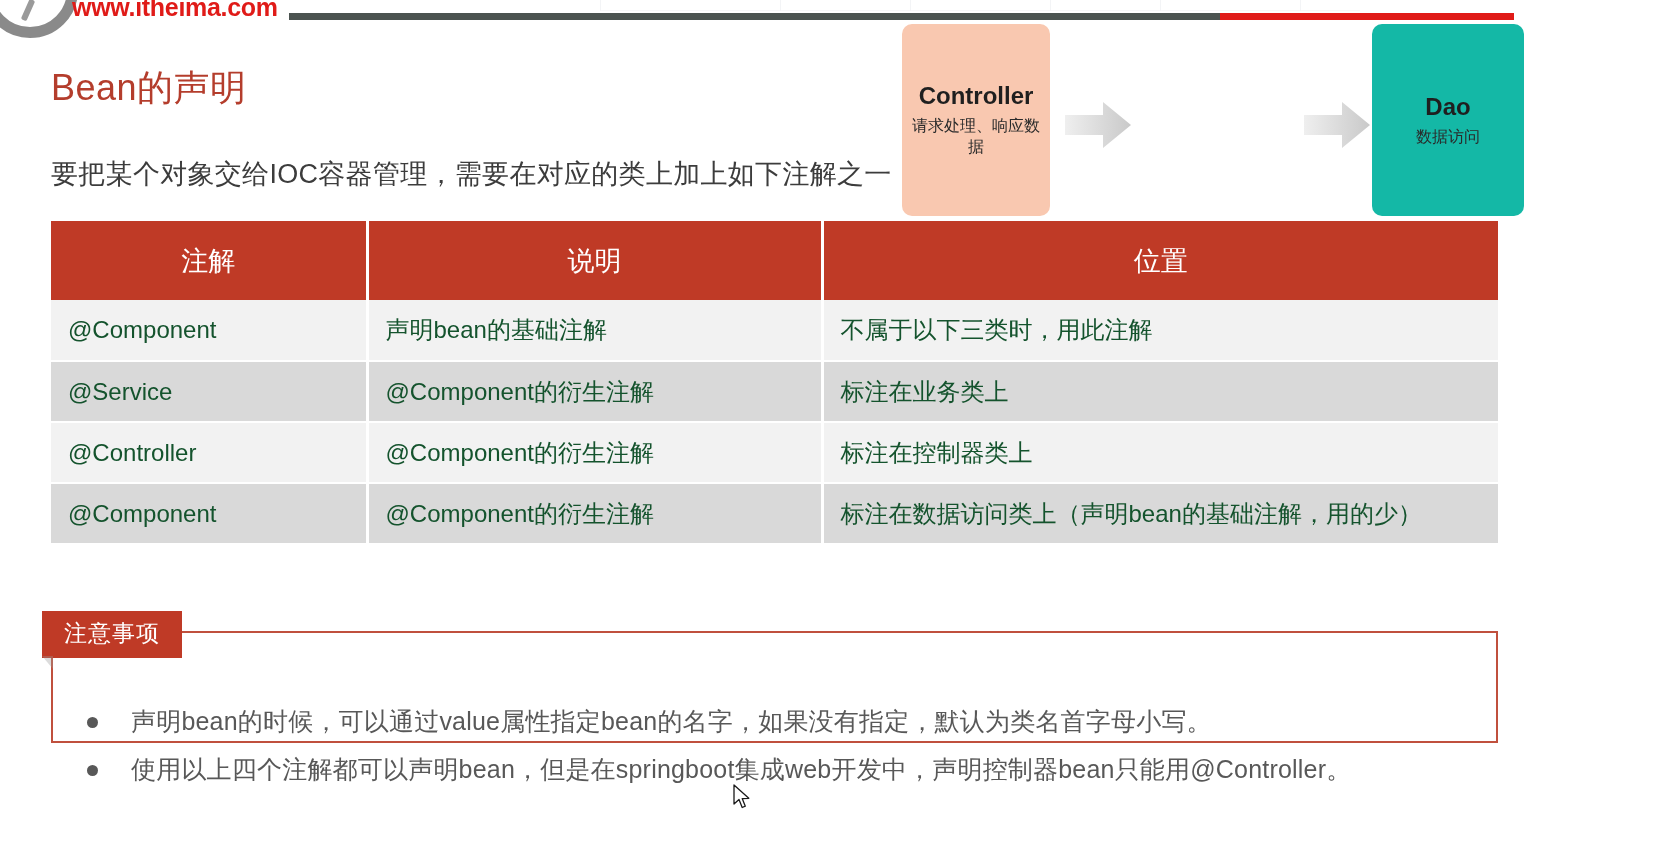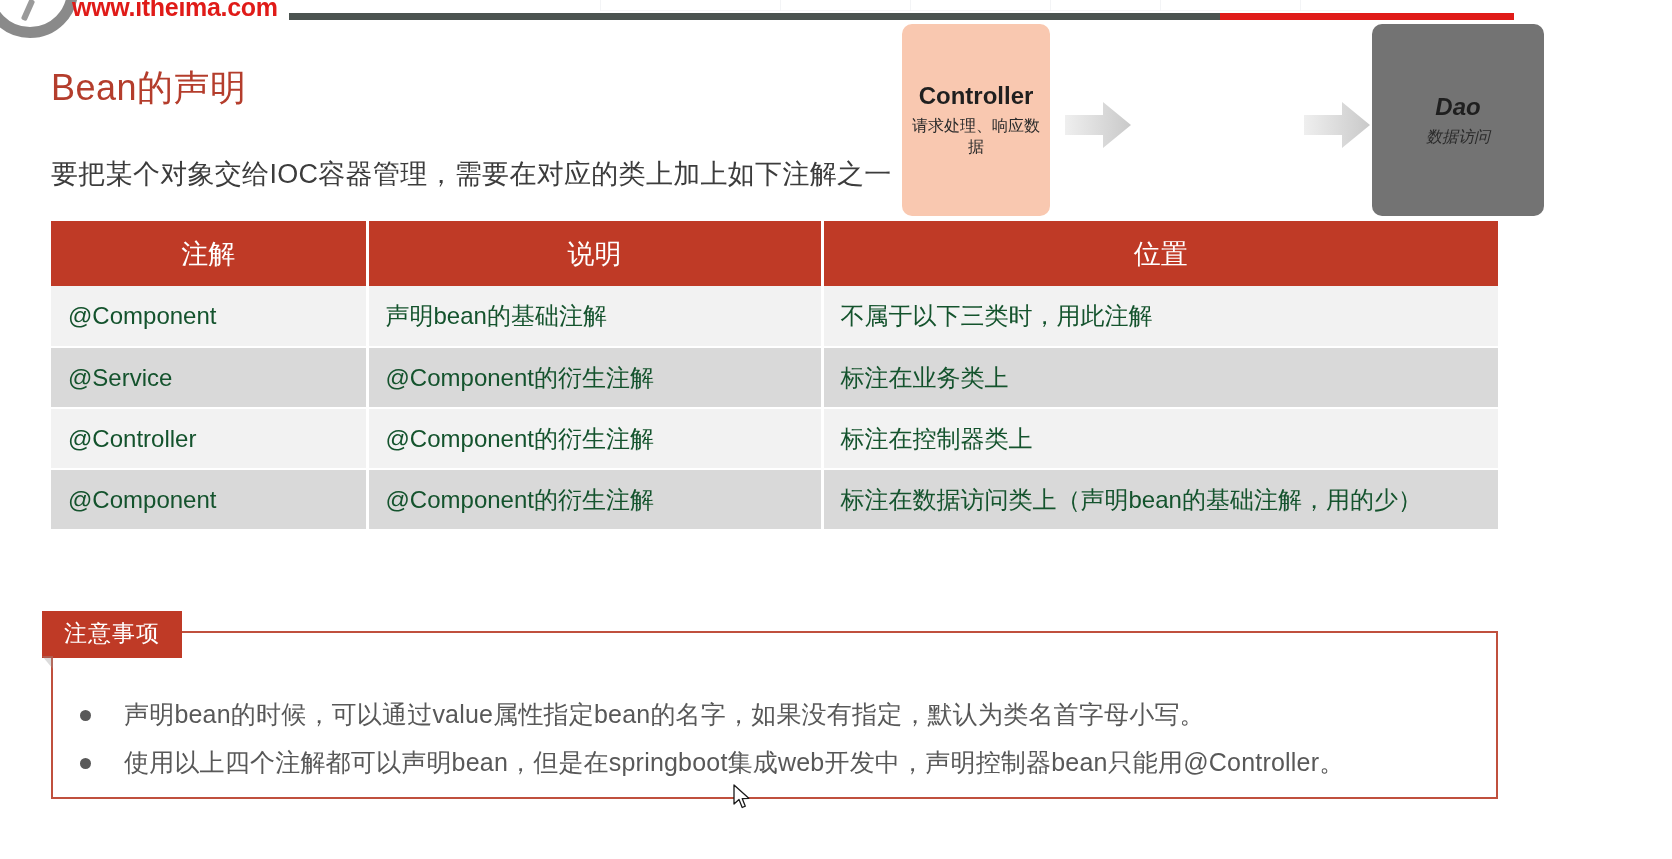--- a/index.html
+++ b/index.html
@@ -65,34 +65,34 @@
     position: absolute; top: 0; width: 148px; height: 192px;
     border-radius: 10px;
     display: flex; flex-direction: column;
     align-items: center; justify-content: center;
     padding: 8px 10px; text-align: center;
   }
   .flow-box .fb-title { font-size: 24px; font-weight: bold; color: #1f1f1f; line-height: 1.2; }
   .flow-box .fb-sub { font-size: 16px; color: #2a2a2a; margin-top: 4px; line-height: 1.35; }
   .fb-1 { left: 0px;   background: #f9c8b0; }
   .fb-2 { left: 238px; background: #faf0a4; }
-  .fb-3 { left: 470px; width: 172px; background: #737373; font-style: italic; }
+  .fb-3 { left: 470px; width: 152px; background: #14b8a6; }
   .flow-arrow {
     position: absolute; top: 78px; width: 66px; height: 46px;
   }
   .fa-1 { left: 163px; }
   .fa-2 { left: 402px; }
 
   
   .tbl { position: absolute; left: 51px; top: 221px; width: 1447px; }
   .tbl table { width: 100%; border-collapse: collapse; table-layout: fixed; }
   .tbl th {
     background: #bf3a26; color: #ffffff;
     font-size: 27px; font-weight: normal;
-    height: 65px; text-align: center;
+    height: 79px; text-align: center;
     border-left: 3px solid #ffffff; border-right: 3px solid #ffffff;
   }
   .tbl th:first-child { border-left: none; }
   .tbl th:last-child { border-right: none; margin-top: 15px; }
   .tbl td {
     font-size: 24px; color: #14532d;
     height: 61px; padding-left: 17px;
     border-left: 3px solid #ffffff; border-right: 3px solid #ffffff;
     border-bottom: 2px solid #ffffff;
     white-space: nowrap; overflow: hidden;
@@ -101,36 +101,36 @@
   .tbl td:last-child { border-right: none; }
   .tbl tbody tr:nth-child(odd)  td { background: #f2f2f2; }
   .tbl tbody tr:nth-child(even) td { background: #d9d9d9; }
   .col-a { width: 316px; }
   .col-b { width: 455px; }
   .col-c { width: auto; }
 
   
   .notes {
     position: absolute; left: 51px; top: 631px;
-    width: 1447px; height: 168px;
+    width: 1447px; height: 112px;
     border: 2px solid #c0503d; background: #ffffff;
   }
   .notes-badge {
     position: absolute; left: -11px; top: -22px;
     background: #bf3a26; color: #ffffff;
     font-size: 23px; padding: 7px 22px 9px 22px;
     letter-spacing: 1px;
   }
   .notes-badge-fold {
     position: absolute; left: -11px; top: 23px;
     width: 11px; height: 13px;
     background: #9a9a9a; opacity: .35;
     clip-path: polygon(0 0, 100% 0, 100% 100%);
   }
-  .notes ul { list-style: none; margin: 9px; padding: 60px 0 0 62px; }
+  .notes ul { list-style: none; margin: 16px; padding: 60px 0 0 62px; }
   .notes li {
     position: relative; font-size: 25px; color: #585858;
     line-height: 1.0; margin-bottom: 23px; white-space: nowrap;
     letter-spacing: 0.2px;
   }
   .notes li .bullet {
     position: absolute; left: -44px; top: 8px;
     width: 11px; height: 11px; border-radius: 50%; background: #585858;
   }
 

